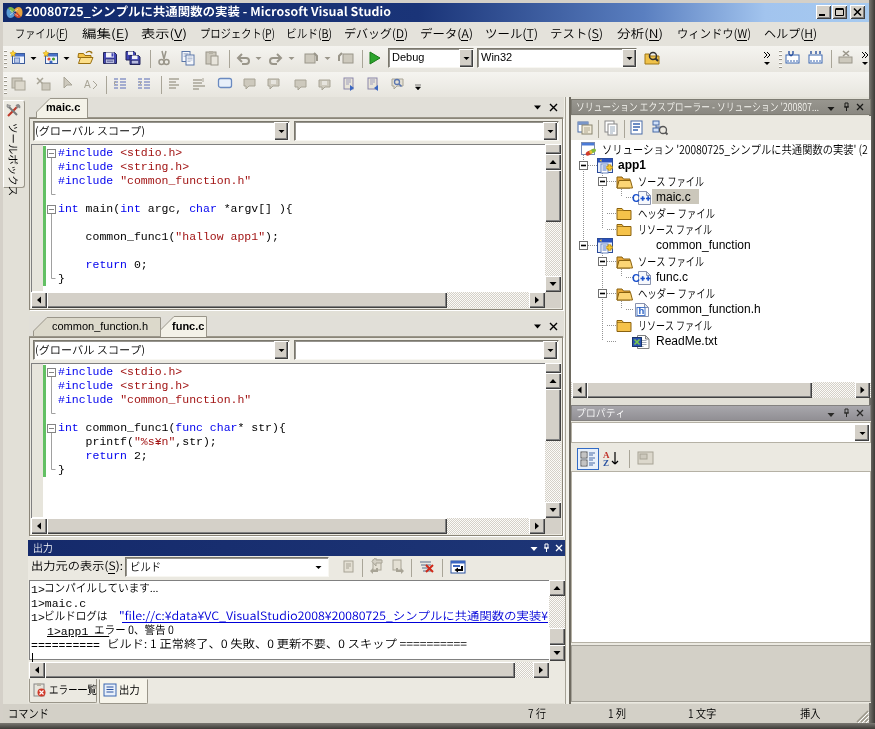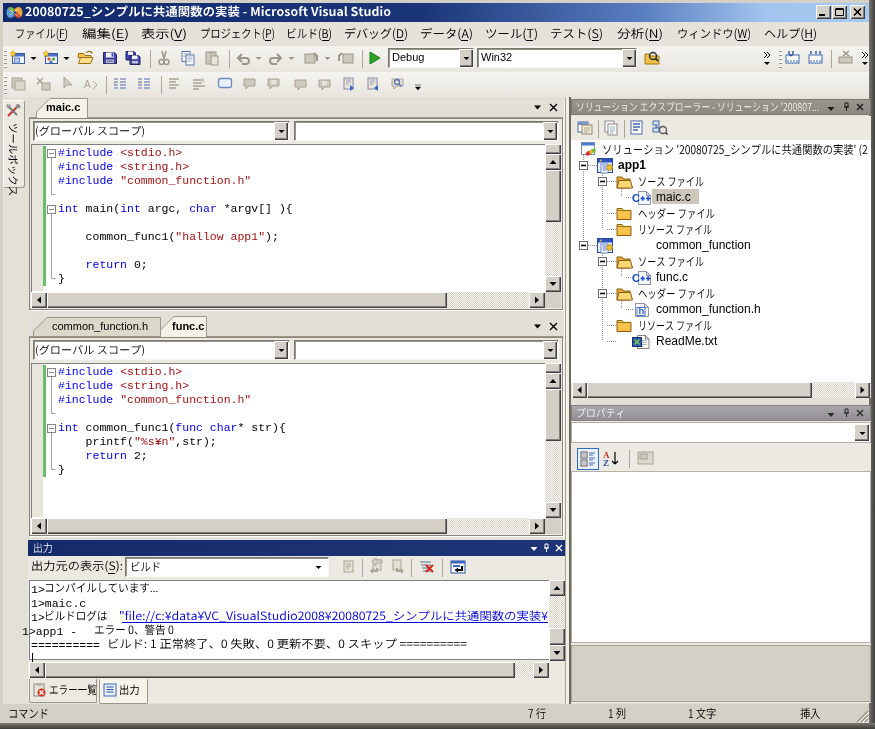--- a/index.html
+++ b/index.html
@@ -536,21 +536,21 @@
   </svg>
 <div class="a" style="left:31px;font:11.5px 'Liberation Mono',monospace;line-height:14px;white-space:pre;top:597px;">1&gt;maic.c</div>
 <div class="a" style="left:31px;font:11.5px 'Liberation Mono',monospace;line-height:14px;white-space:pre;top:611px;">1&gt;</div>
 <svg class="a" style="left:44px;top:610px;" width="67" height="14" viewBox="0 -10 67 14">
     <use href="#g20" fill="#000"></use>
   </svg>
 <svg class="a" style="left:119px;top:610px;" width="430" height="14" viewBox="0 -10 430 14">
     <use href="#g21" fill="#0000d8"></use>
   </svg>
 <div class="a" style="left:122px;top:622px;width:426px;height:1px;background:#0000d8;"></div>
-<div class="a" style="left:22px;font:11.5px 'Liberation Mono',monospace;line-height:14px;white-space:pre;top:625px;">1&gt;app1 - </div>
+<div class="a" style="left:47px;font:11.5px 'Liberation Mono',monospace;line-height:14px;white-space:pre;top:625px;text-decoration:underline;">1&gt;app1 - </div>
 <svg class="a" style="left:94px;top:624px;" width="81" height="14" viewBox="0 -10 81 14">
     <use href="#g22" fill="#000"></use>
   </svg>
 <div class="a" style="left:31px;font:11.5px 'Liberation Mono',monospace;line-height:14px;white-space:pre;top:639px;">========== </div>
 <svg class="a" style="left:107px;top:638px;" width="361" height="14" viewBox="0 -10 361 14">
     <use href="#g23" fill="#000"></use>
   </svg>
 <div class="a" style="left:32px;top:653px;width:1px;height:12px;background:#000;"></div>
 <div class="a" style="left:549px;top:580px;width:16px;height:81px;background-color:#d4d0c8;background-image:linear-gradient(45deg,#fcfbf8 25%,transparent 25%,transparent 75%,#fcfbf8 75%),linear-gradient(45deg,#fcfbf8 25%,transparent 25%,transparent 75%,#fcfbf8 75%);background-size:2px 2px;background-position:0 0,1px 1px;"></div>
 <div class="a" style="left:549px;top:580px;width:16px;height:16px;background:#d4d0c8;box-shadow:inset 1px 1px 0 #fff,inset -1px -1px 0 #404040,inset -2px -2px 0 #808080;"></div>

